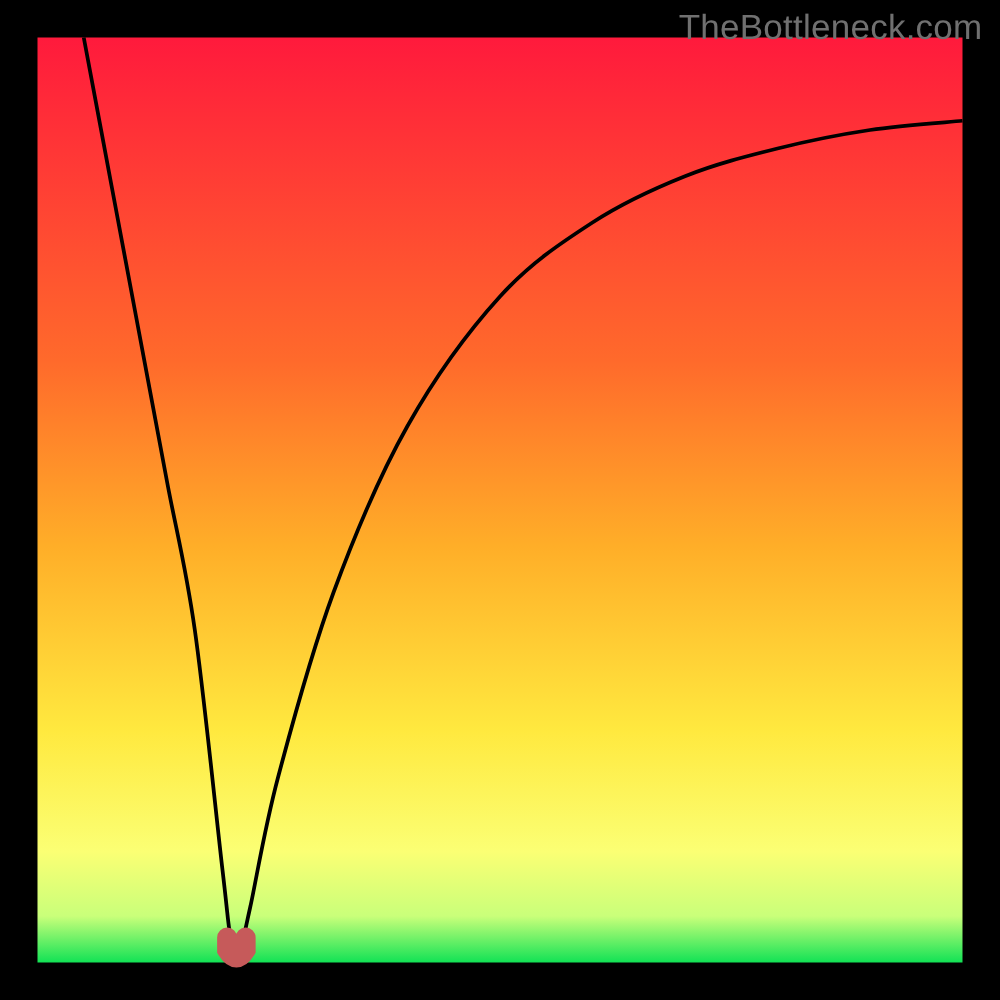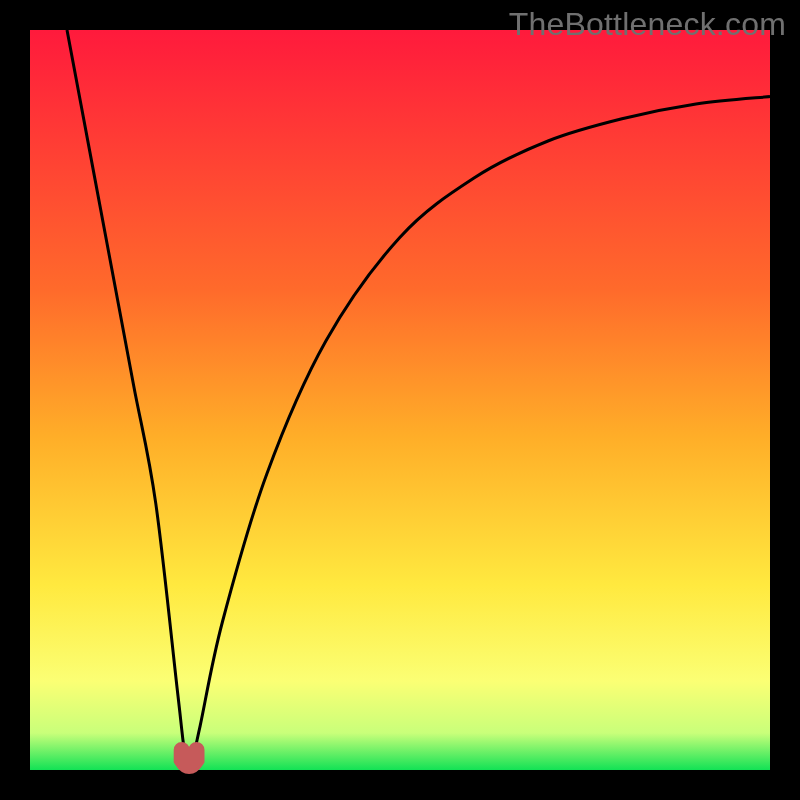--- a/index.html
+++ b/index.html
@@ -15,21 +15,21 @@
     position: absolute;
     left: 0;
     top: 0;
     width: 800px;
     height: 800px;
   }
   .watermark {
     position: absolute;
     top: 6px;
     right: 14px;
-    font-size: 32px;
+    font-size: 28px;
     font-weight: 500;
     color: #707070;
     letter-spacing: 0.2px;
     user-select: none;
     pointer-events: none;
   }
   svg { display: block; }
 </style>
 </head>
 <body>

